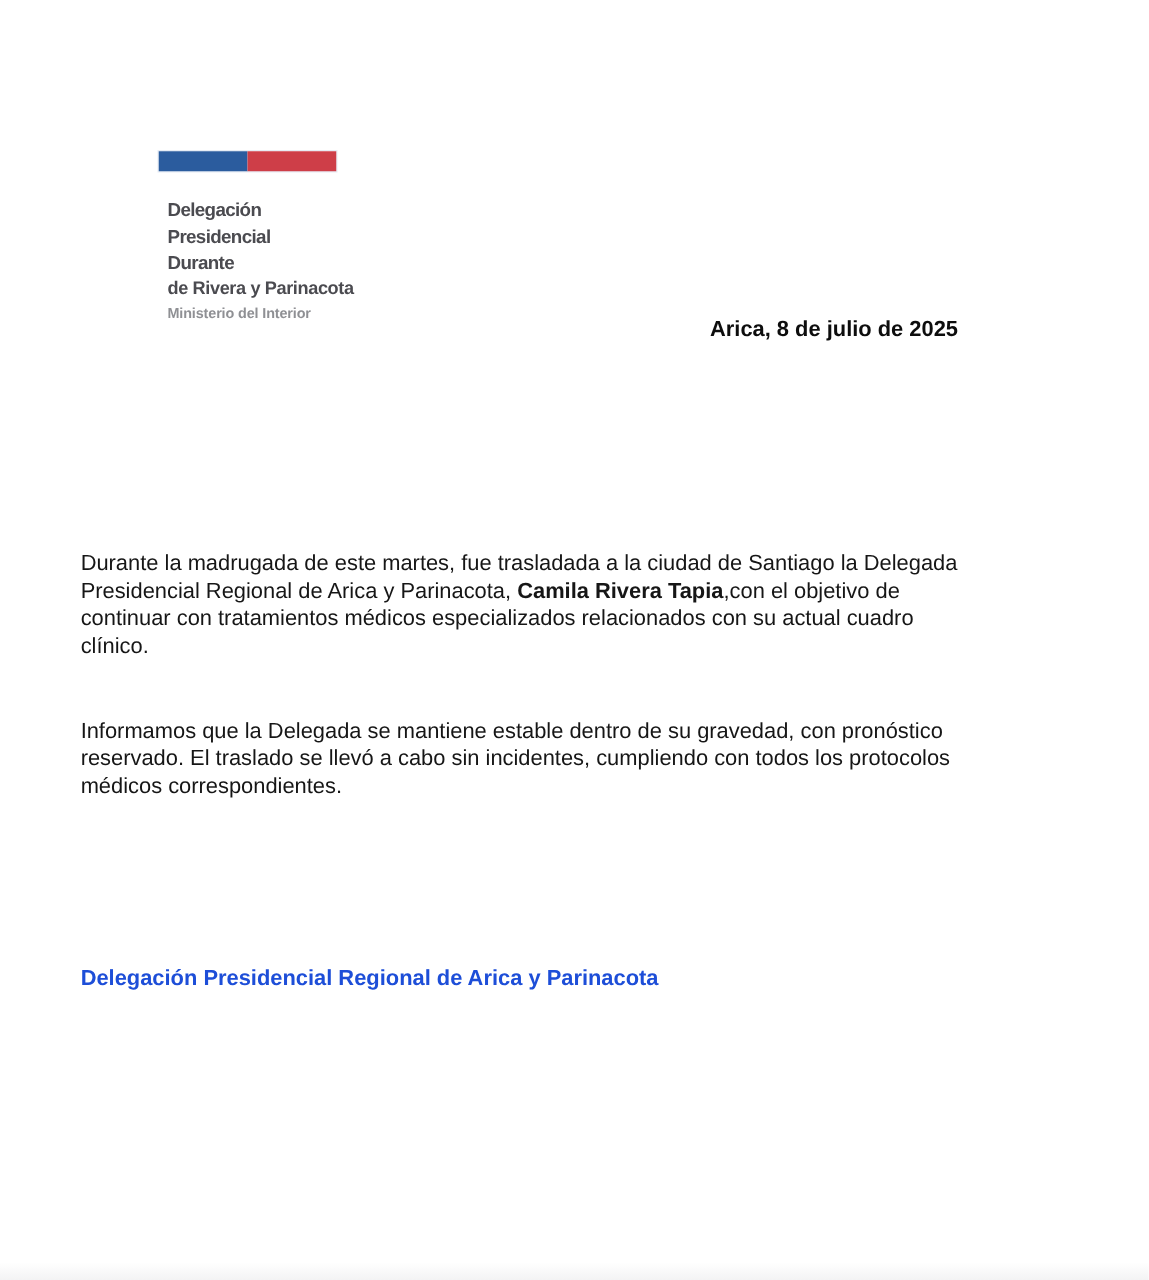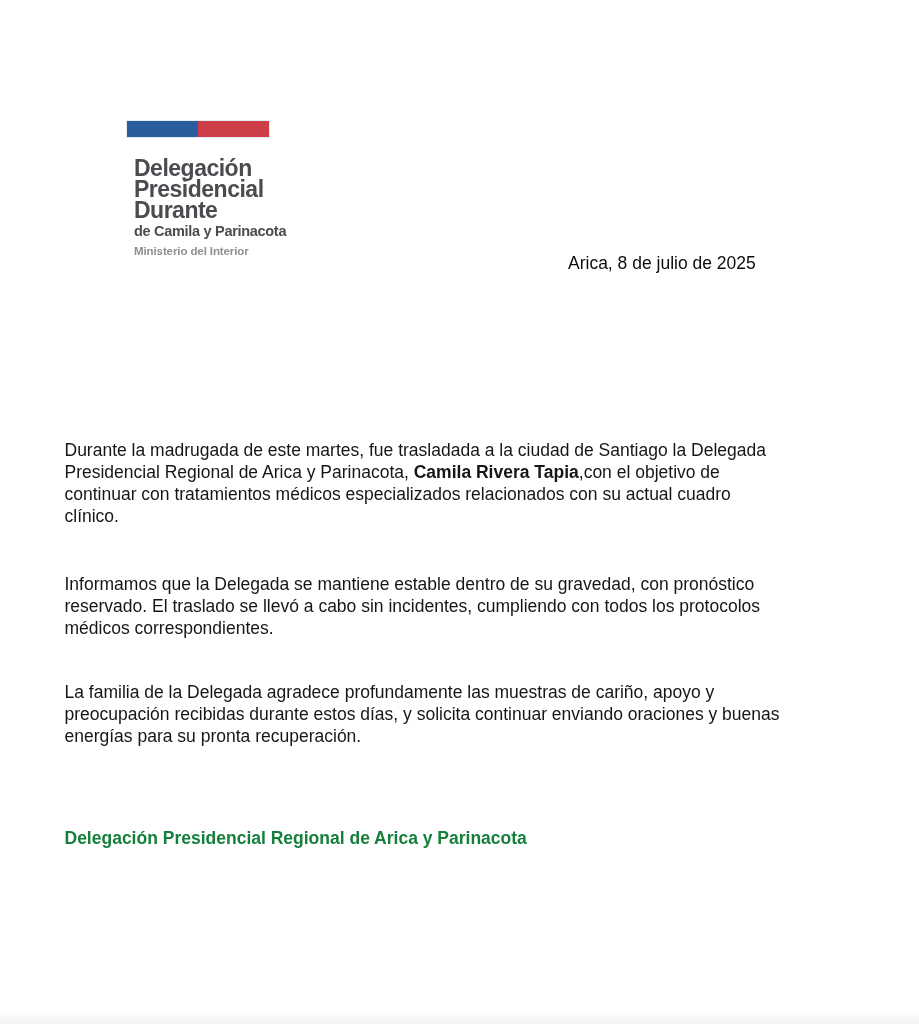--- a/index.html
+++ b/index.html
@@ -19,21 +19,21 @@
     left: 127px; top: 121px;
     width: 142px; height: 16px;
     display: flex;
     box-shadow: 0 0 0 1px #e7ecf4;
   }
   .flag-half { flex: 1 1 50%; }
 
   .logo-title {
     position: absolute;
     left: 134px; top: 158px;
-    font-size: 23px;
+    font-size: 15px;
     line-height: 21px;
     font-weight: bold;
     letter-spacing: -0.5px;
     color: #4b4b50;
   }
   .logo-subtitle {
     position: absolute;
     left: 134px; top: 223px;
     font-size: 14.5px;
     line-height: 16px;
@@ -51,21 +51,21 @@
     color: #8f9094;
     text-align: right;
   }
 
   
   .date-line {
     position: absolute;
     left: 568px; top: 252px;
     font-size: 17.5px;
     line-height: 22px;
-    font-weight: normal;
+    font-weight: bold;
     color: #0d0d0d;
     white-space: nowrap;
   }
 
   .doc-body {
     position: absolute;
     top: 417px;
     left: 50%;
     transform: translateX(-50%);
     width: 790px;
@@ -73,25 +73,25 @@
     line-height: 22px;
     color: #161616;
     white-space: pre-line;
   }
   .doc-body p.para-1 { margin: 0 0 24px 0; }
   .doc-body p.para-2 { margin: 0 0 20px 0; }
   .doc-body p.para-3 { margin: 0; }
   .bold-name { font-weight: bold; margin-top: 16px; }
 
   .signature-line {
-    margin-top: 58px;
+    margin-top: 90px;
     font-weight: bold;
     font-size: 17.5px;
     line-height: 22px;
-    color: #15803d;
+    color: #1d4ed8;
   }
 
   .page-bottom-shade {
     position: absolute;
     left: 0; right: 0; bottom: 0;
     height: 14px;
     background: linear-gradient(#ffffff, #f3f3f4);
     pointer-events: none;
   }
 </style>
@@ -101,32 +101,29 @@
 <div class="flag-bar">
   <div class="flag-half" style="background: rgb(43, 92, 158);"></div>
   <div class="flag-half" style="background: rgb(206, 62, 72);"></div>
 </div>
 
 <div class="logo-title" style="color: rgb(75, 75, 80);">
   <div>Delegación</div>
   <div>Presidencial</div>
   <div>Durante</div>
 </div>
-<div class="logo-subtitle" style="color: rgb(75, 75, 80);">de Camila y Parinacota</div>
+<div class="logo-subtitle" style="color: rgb(75, 75, 80);">de Rivera y Parinacota</div>
 <div class="logo-ministry" style="color: rgb(143, 144, 148);">Ministerio del Interior</div>
 
 <div class="date-line">Arica, 8 de julio de 2025</div>
 
 <div class="doc-body">
   <p class="para-1"><span>Durante la madrugada de este martes, fue trasladada a la ciudad de Santiago la Delegada
 Presidencial Regional de Arica y Parinacota, </span><span class="bold-name">Camila Rivera Tapia</span><span>,con el objetivo de
 continuar con tratamientos médicos especializados relacionados con su actual cuadro
 clínico.</span></p>
   <p class="para-2">Informamos que la Delegada se mantiene estable dentro de su gravedad, con pronóstico
 reservado. El traslado se llevó a cabo sin incidentes, cumpliendo con todos los protocolos
 médicos correspondientes.</p>
-  <p class="para-3">La familia de la Delegada agradece profundamente las muestras de cariño, apoyo y
-preocupación recibidas durante estos días, y solicita continuar enviando oraciones y buenas
-energías para su pronta recuperación.</p>
   <div class="signature-line">Delegación Presidencial Regional de Arica y Parinacota</div>
 </div>
 
 <div class="page-bottom-shade"></div>
 
 </body></html>

